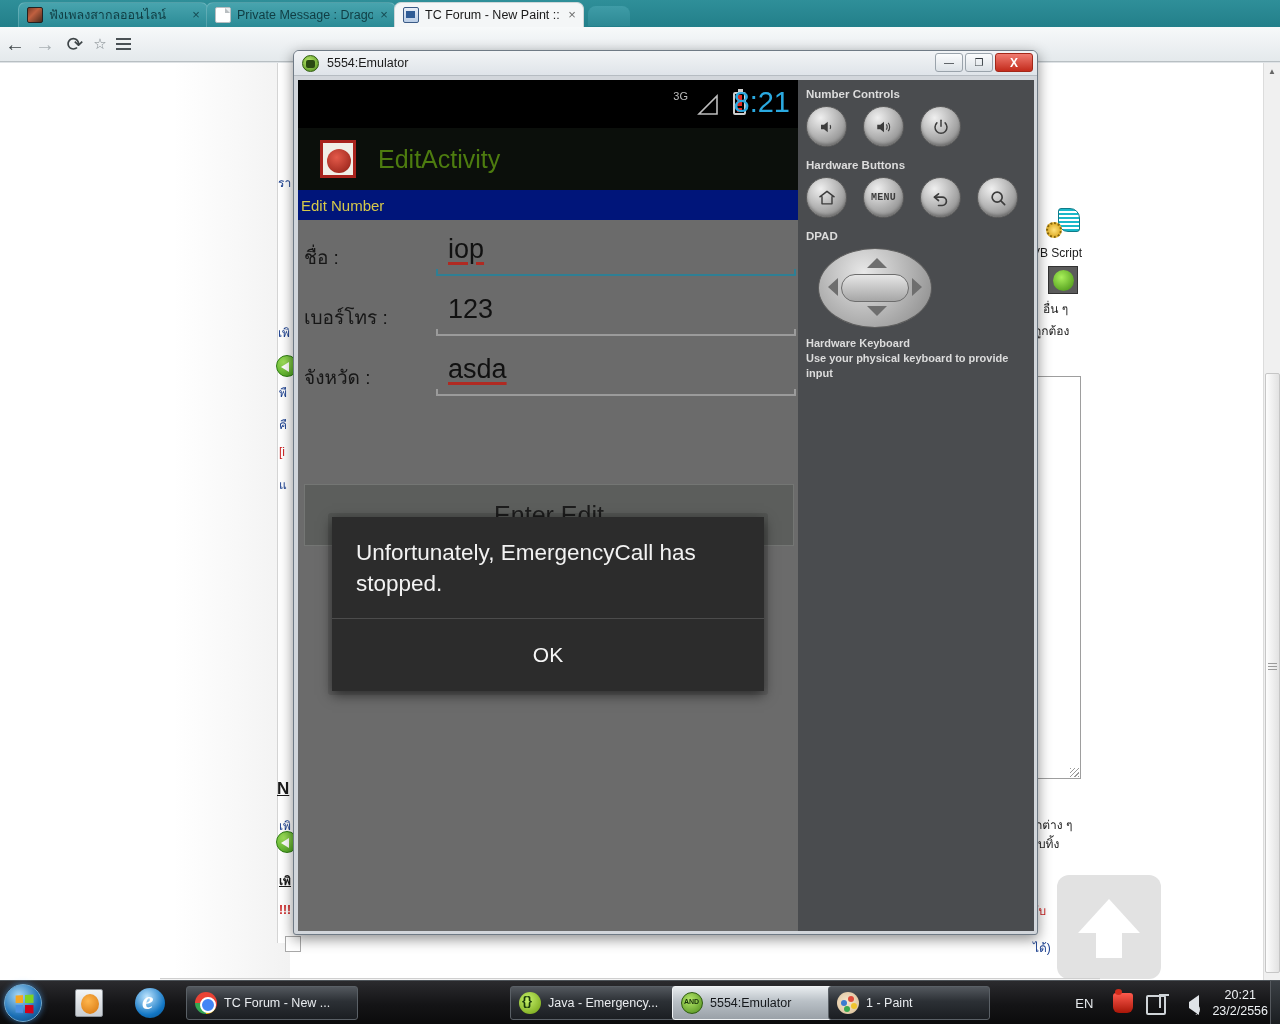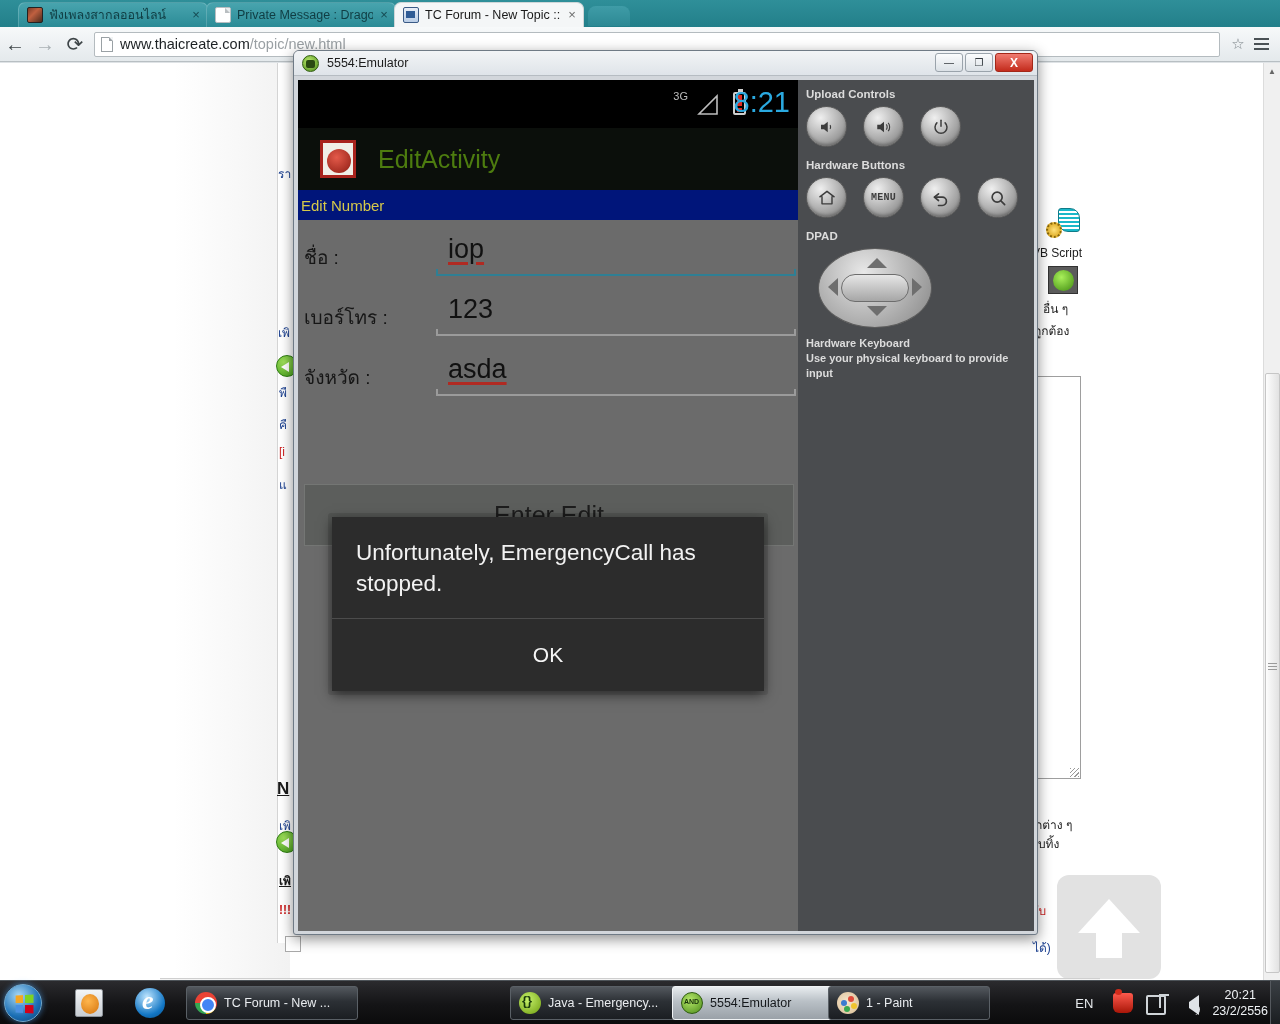--- a/index.html
+++ b/index.html
@@ -305,47 +305,43 @@
         <span class="tlabel">ฟังเพลงสากลออนไลน์</span>
         <span class="tclose">×</span>
       </div>
       <div class="tab" style="left:206px;width:190px;">
         <span class="favicon fav-doc"></span>
         <span class="tlabel">Private Message : DragonZ</span>
         <span class="tclose">×</span>
       </div>
       <div class="tab active" style="left:394px;width:190px;">
         <span class="favicon fav-forum"></span>
-        <span class="tlabel">TC Forum - New Topic ::  </span>
+        <span class="tlabel">TC Forum - New Paint ::  </span>
         <span class="tclose">×</span>
       </div>
       <div class="newtab" style="left:588px;"></div>
     </div>
 
     <div class="omnibar">
       <div class="navbtn">←</div>
       <div class="navbtn disabled">→</div>
       <div class="navbtn">⟳</div>
-      <div class="urlbox">
-        <span class="pageicon"></span>
-        <span class="utext"><b>www.thaicreate.com</b><span>/topic/new.html</span></span>
-      </div>
       <div class="star">☆</div>
       <div class="hamburger">
           <i></i>
           <i></i>
           <i></i>
         </div>
     </div>
 
     <div class="viewport">
       <div class="page-left-col"></div>
       <div class="page-content"></div>
 
-      <div class="thai-bit blue" style="left:278px;top:101px;">รา</div>
+      <div class="thai-bit blue" style="left:278px;top:110px;">รา</div>
       <div class="thai-bit blue" style="left:278px;top:260px;">เพิ</div>
       <div class="green-circle" style="left:276px;top:292px;"></div>
       <div class="thai-bit blue" style="left:279px;top:320px;">พื</div>
       <div class="thai-bit blue" style="left:279px;top:352px;">คื</div>
       <div class="thai-bit red" style="left:279px;top:382px;">[i</div>
       <div class="thai-bit blue" style="left:279px;top:412px;">แ</div>
 
       <div class="thai-bit bold u" style="left:277px;top:716px;font-size:17px;">N</div>
       <div class="thai-bit blue" style="left:279px;top:753px;">เพิ</div>
       <div class="green-circle" style="left:276px;top:768px;"></div>
@@ -451,21 +447,21 @@
         <div class="dialog">
           <div class="msg">Unfortunately, EmergencyCall has stopped.</div>
           <div class="sep"></div>
           <div class="okbtn">
             <span>OK</span>
           </div>
         </div>
       </div>
 
       <div class="panel">
-        <h4>Upload Controls</h4>
+        <h4>Number Controls</h4>
         <div class="btnrow">
           <div class="rbtn">
             <svg width="20" height="18" viewBox="0 0 24 24">
                 <path d="M4 9v6h4l5 4V5L8 9H4z" fill="#3c3c3c"></path>
                 <path d="M16 9.5c1 1 1 4 0 5" stroke="#3c3c3c" stroke-width="1.6" fill="none"></path>
               </svg>
           </div>
           <div class="rbtn">
             <svg width="22" height="18" viewBox="0 0 24 24">
                 <path d="M3 9v6h4l5 4V5L7 9H3z" fill="#3c3c3c"></path>

